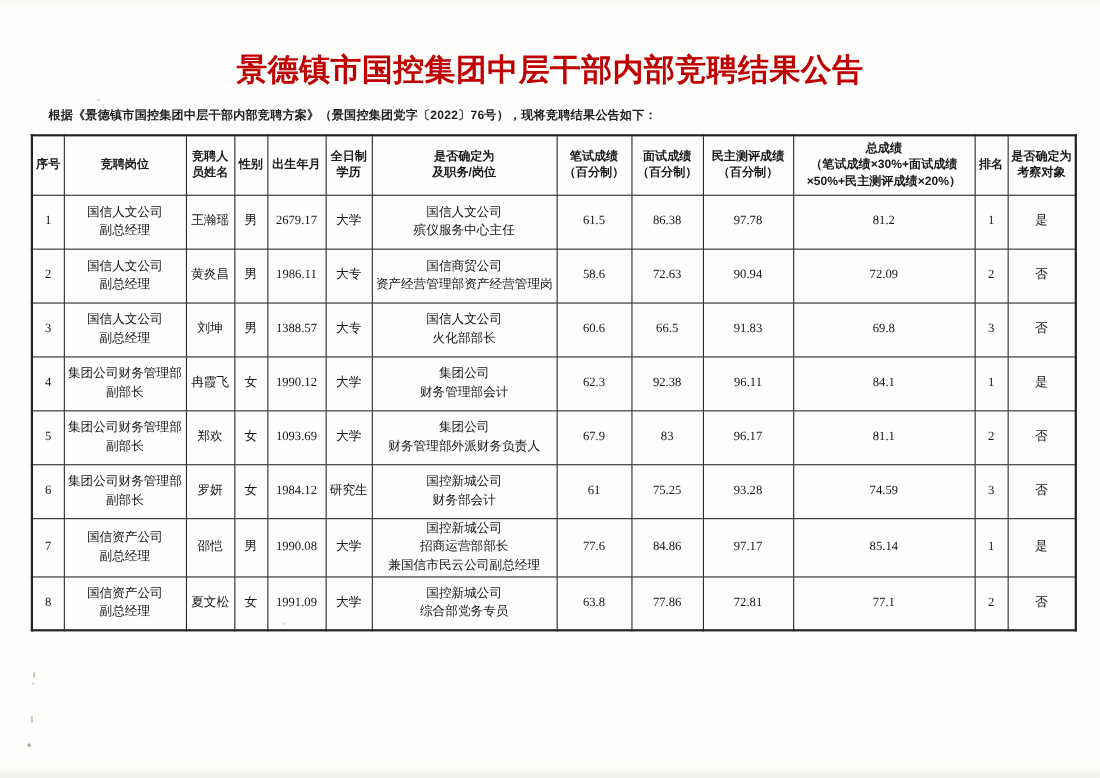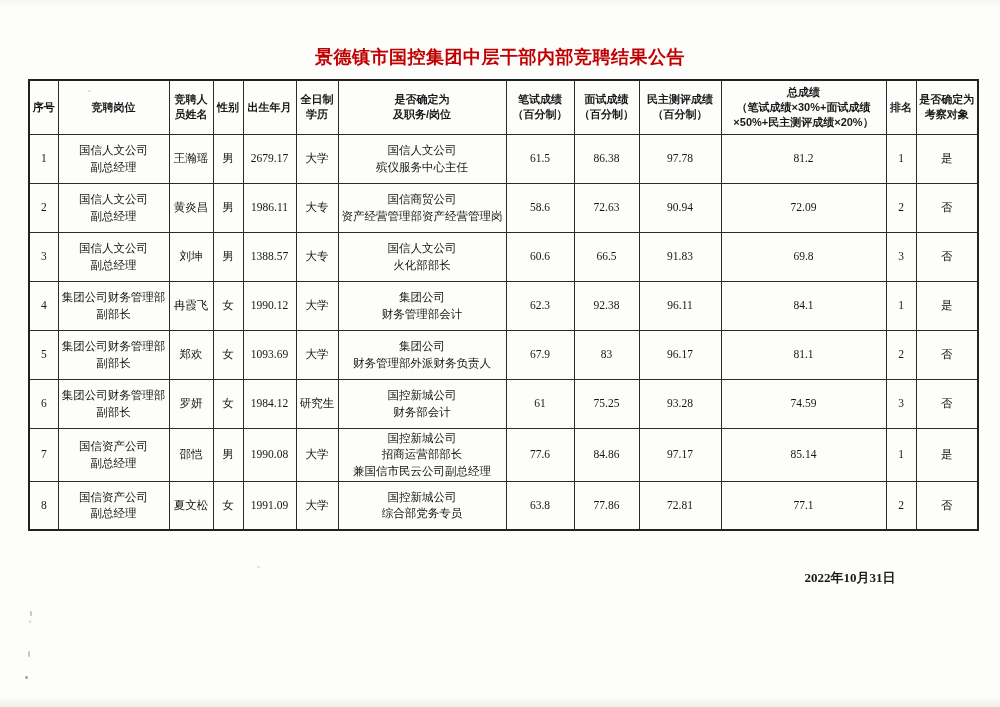--- a/index.html
+++ b/index.html
@@ -15,21 +15,21 @@
     position: absolute;
     inset: 0;
     background:
       linear-gradient(180deg, #f6f6f3 0px, #fdfdfb 8px, #fdfdfb 696px, #eeeeea 707px);
   }
   .title {
     margin-top: 45px;
     text-align: center;
     font-family: "Liberation Sans", "DejaVu Sans", sans-serif;
     font-weight: 700;
-    font-size: 18px;
+    font-size: 28px;
     letter-spacing: 0.5px;
     color: var(--title-color, #c00000);
   }
   .intro {
     margin: 14px 0 0 44px;
     font-family: "Liberation Sans", "DejaVu Sans", sans-serif;
     font-weight: 700;
     font-size: 11px;
     color: #1e1e1e;
     letter-spacing: 0.2px;
@@ -89,20 +89,21 @@
   .sp5 { left: 257px; top: 566px; width: 3px; height: 2px; opacity:.3; }
   .sp6 { left: 88px; top: 90px; width: 3px; height: 2px; opacity:.3; }
 </style>
 </head>
 <body>
 
 <div class="page">
 
   <h1 class="title">景德镇市国控集团中层干部内部竞聘结果公告</h1>
 
+  <p class="intro">根据《景德镇市国控集团中层干部内部竞聘方案》（景国控集团党字〔2022〕76号），现将竞聘结果公告如下：</p>
 
   <table class="results">
     <colgroup>
       <col class="c0">
         <col class="c1">
         <col class="c2">
         <col class="c3">
         <col class="c4">
       <col class="c5">
         <col class="c6">
@@ -274,21 +275,20 @@
           <td>77.86</td>
           <td>72.81</td>
           <td>77.1</td>
           <td>2</td>
           <td>否</td>
         </tr>
       </tbody>
   </table>
 
   <div class="signature">
-    <div>2022年10月31日</div>
   </div>
 
   <span class="speck sp1"></span>
   <span class="speck sp2"></span>
   <span class="speck sp3"></span>
   <span class="speck sp4"></span>
   <span class="speck sp5"></span>
   <span class="speck sp6"></span>
 </div>
 

